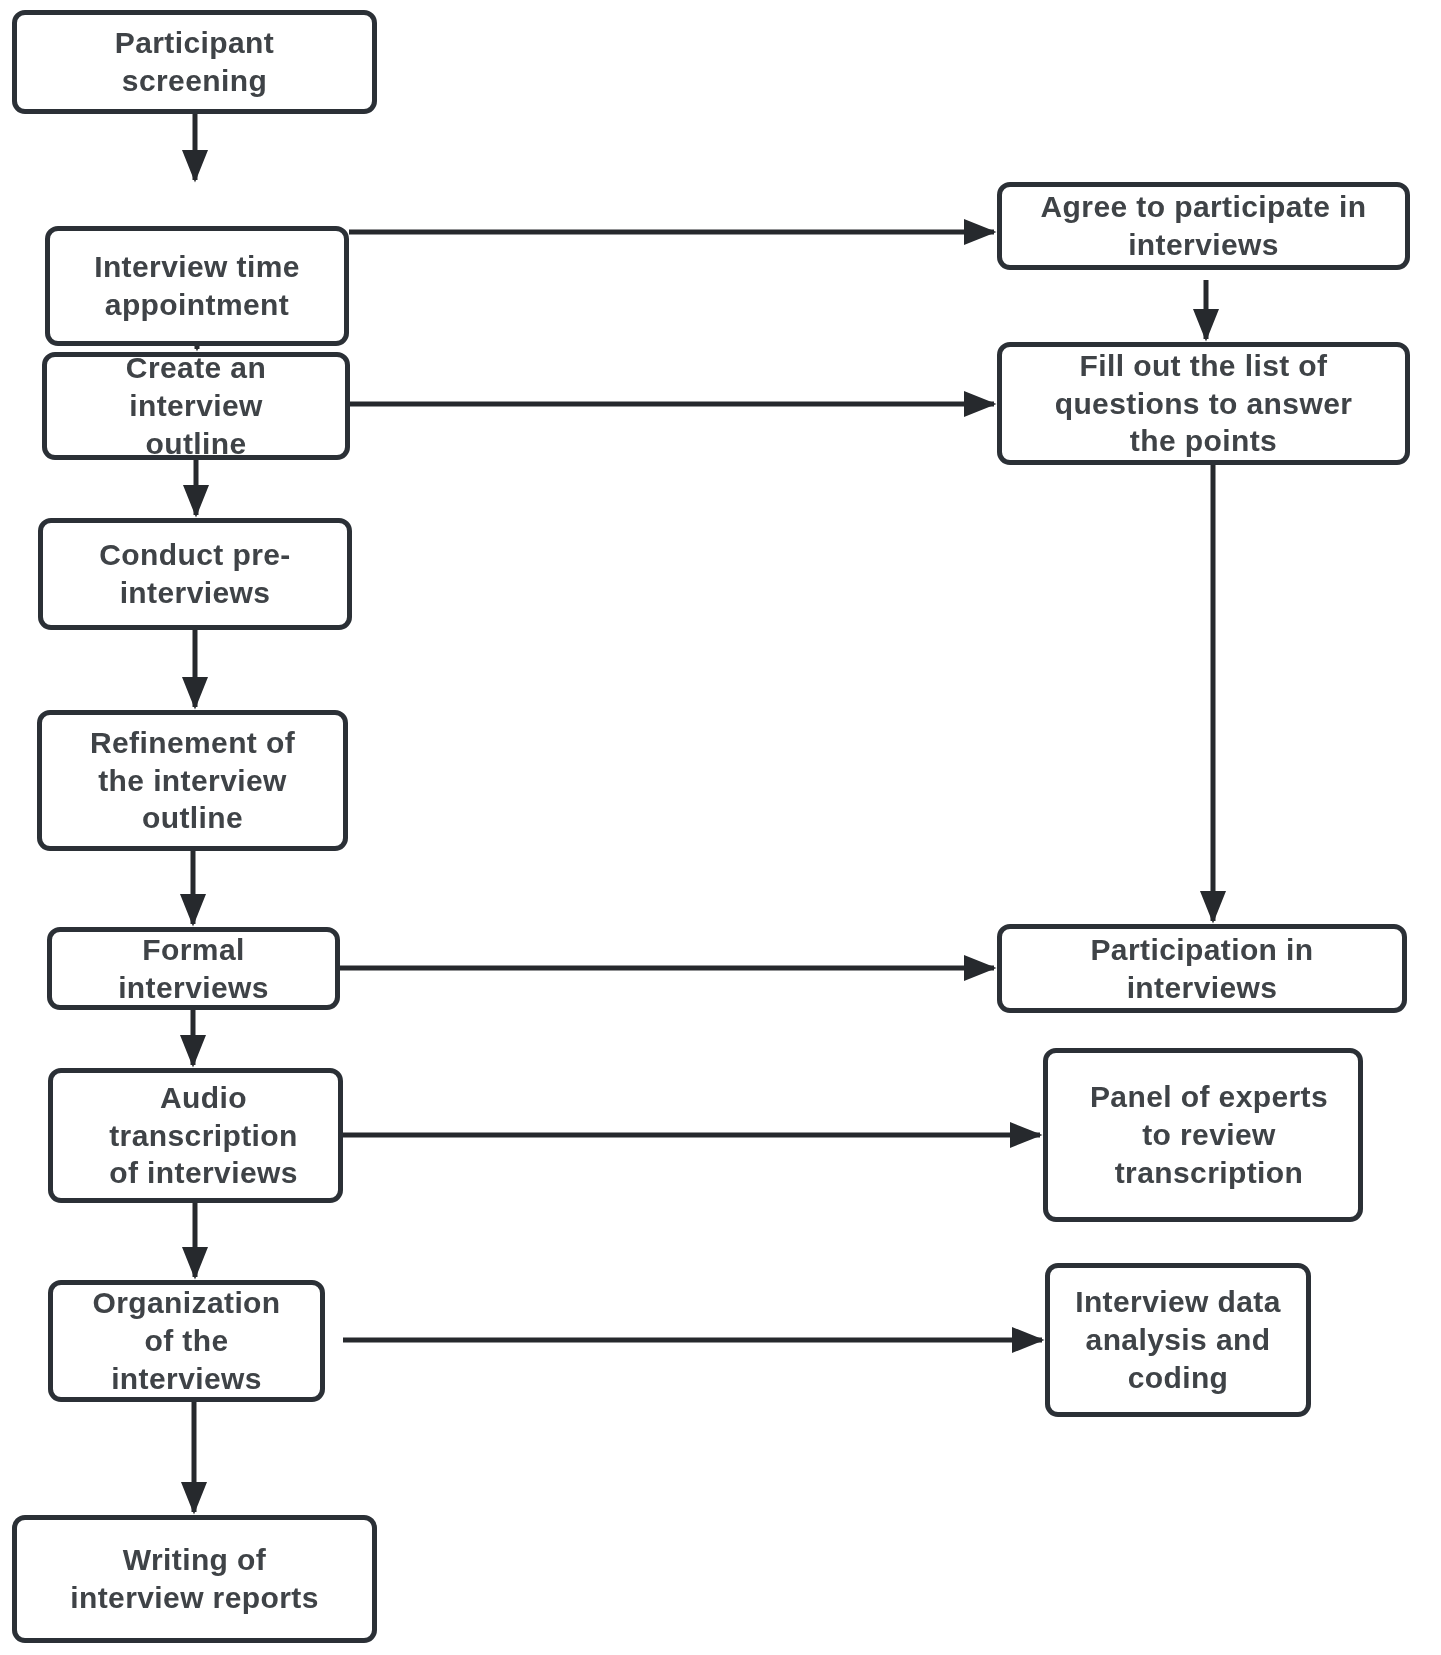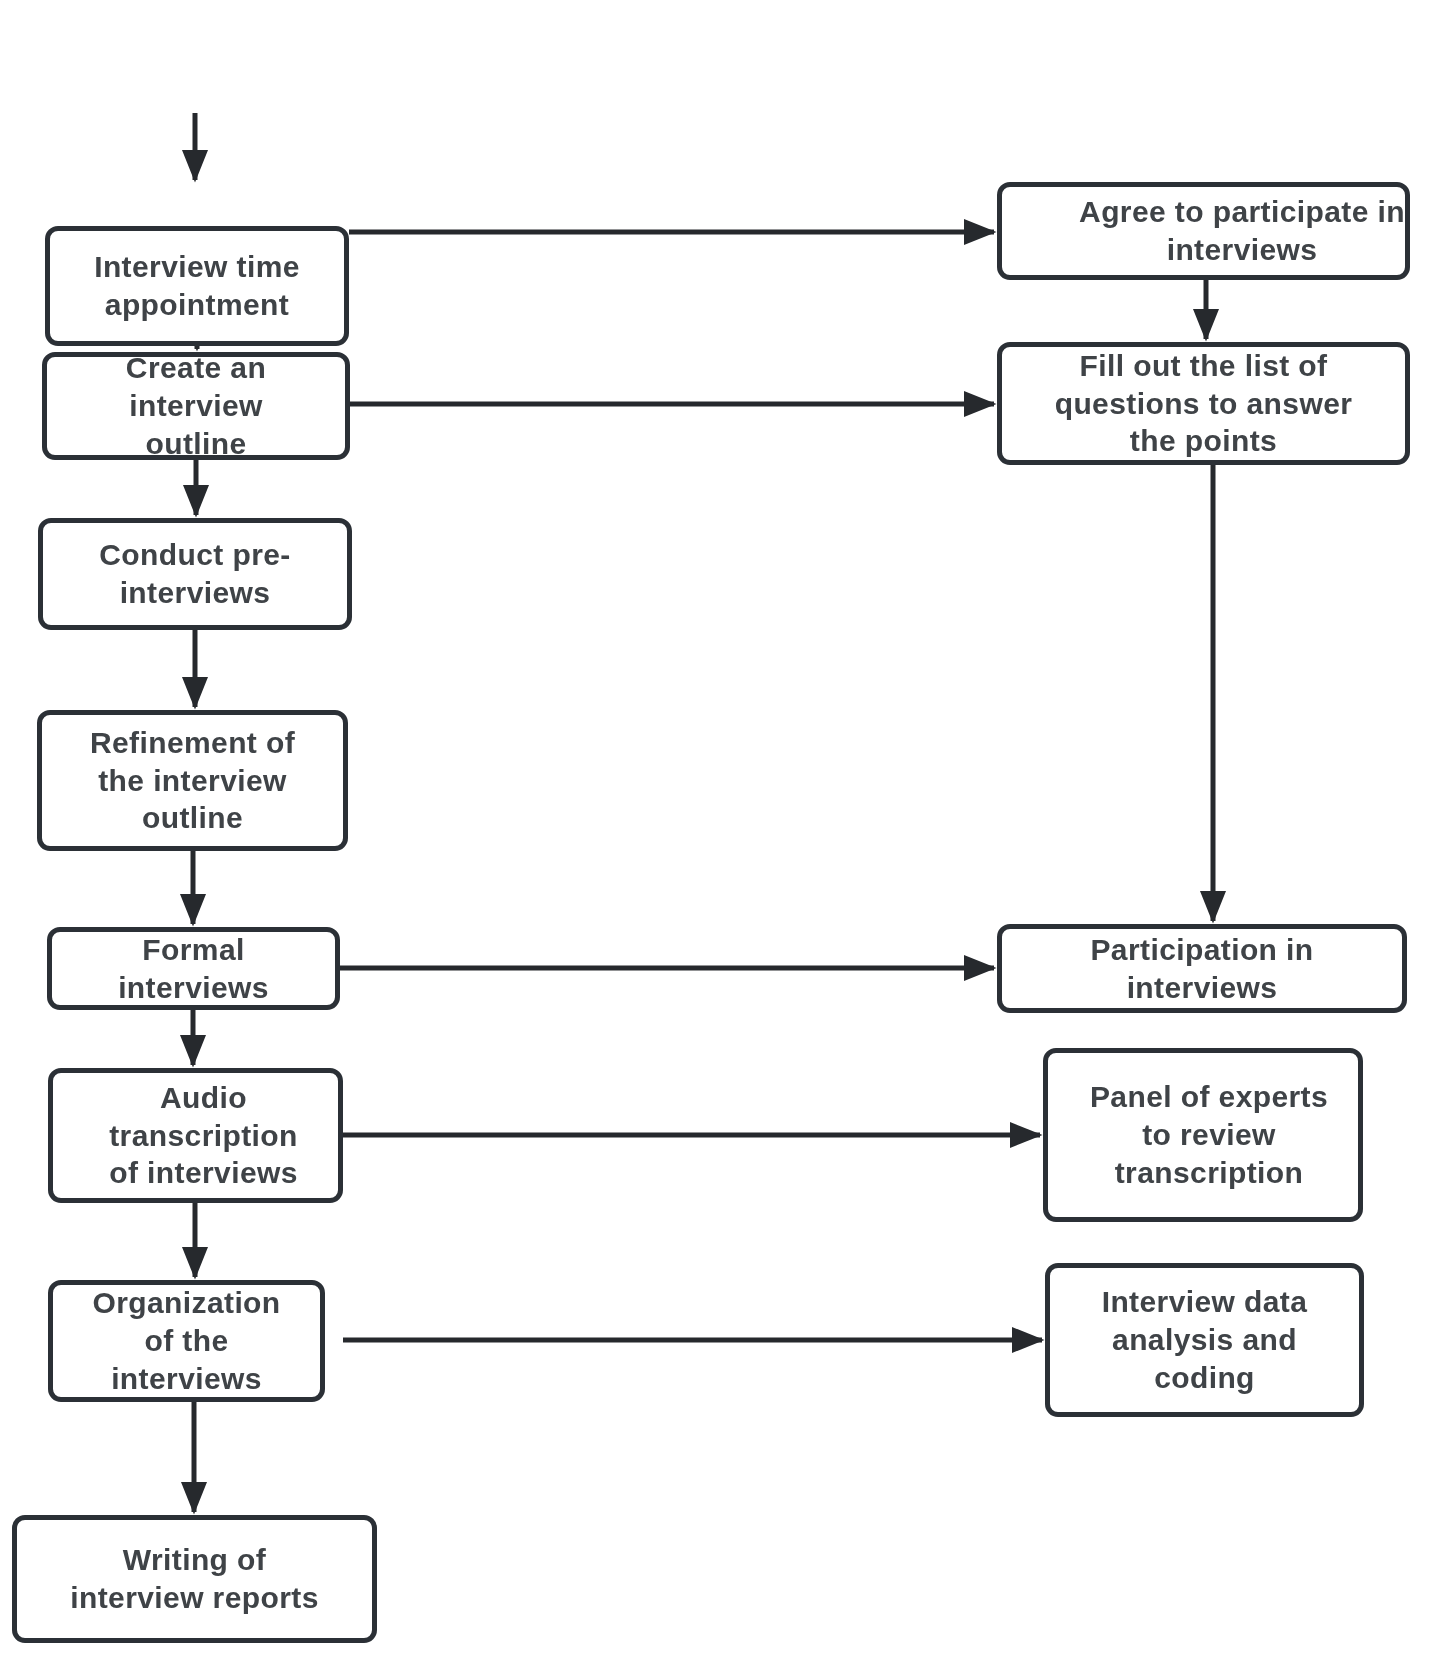--- a/index.html
+++ b/index.html
@@ -69,20 +69,24 @@
       <line x1="1213" y1="465" x2="1213" y2="921" marker-end="url(#ah)"></line>
 
       <line x1="349" y1="232" x2="994" y2="232" marker-end="url(#ah)"></line>
       <line x1="350" y1="404" x2="994" y2="404" marker-end="url(#ah)"></line>
       <line x1="340" y1="968" x2="994" y2="968" marker-end="url(#ah)"></line>
       <line x1="343" y1="1135" x2="1040" y2="1135" marker-end="url(#ah)"></line>
       <line x1="343" y1="1340" x2="1042" y2="1340" marker-end="url(#ah)"></line>
     </g>
   </svg>
 
+  <div class="node" style="left:12px; top:10px; width:365px; height:104px;">
+    <span class="label">Participant
+screening</span>
+  </div>
 
   <div class="node" style="left:45px; top:182px; width:304px; height:120px;margin-top:44px;">
     <span class="label">Interview time
 appointment</span>
   </div>
 
   <div class="node" style="left:42px; top:352px; width:308px; height:108px;">
     <span class="label">Create an
 interview
 outline</span>
@@ -114,21 +118,21 @@
     <span class="label">Organization
 of the
 interviews</span>
   </div>
 
   <div class="node" style="left:12px; top:1515px; width:365px; height:128px;">
     <span class="label">Writing of
 interview reports</span>
   </div>
 
-  <div class="node" style="left:997px; top:182px; width:413px; height:98px;justify-content:flex-end;">
+  <div class="node" style="left:997px; top:182px; width:413px; height:88px;">
     <span class="label">Agree to participate in
 interviews</span>
   </div>
 
   <div class="node" style="left:997px; top:342px; width:413px; height:123px;">
     <span class="label">Fill out the list of
 questions to answer
 the points</span>
   </div>
 
@@ -136,19 +140,19 @@
     <span class="label">Participation in
 interviews</span>
   </div>
 
   <div class="node" style="left:1043px; top:1048px; width:320px; height:174px;padding-left:12px;">
     <span class="label">Panel of experts
 to review
 transcription</span>
   </div>
 
-  <div class="node" style="left:1045px; top:1263px; width:319px; height:154px;">
+  <div class="node" style="left:1045px; top:1263px; width:266px; height:154px;">
     <span class="label">Interview data
 analysis and
 coding</span>
   </div>
 
 </div>
 
 </body></html>

